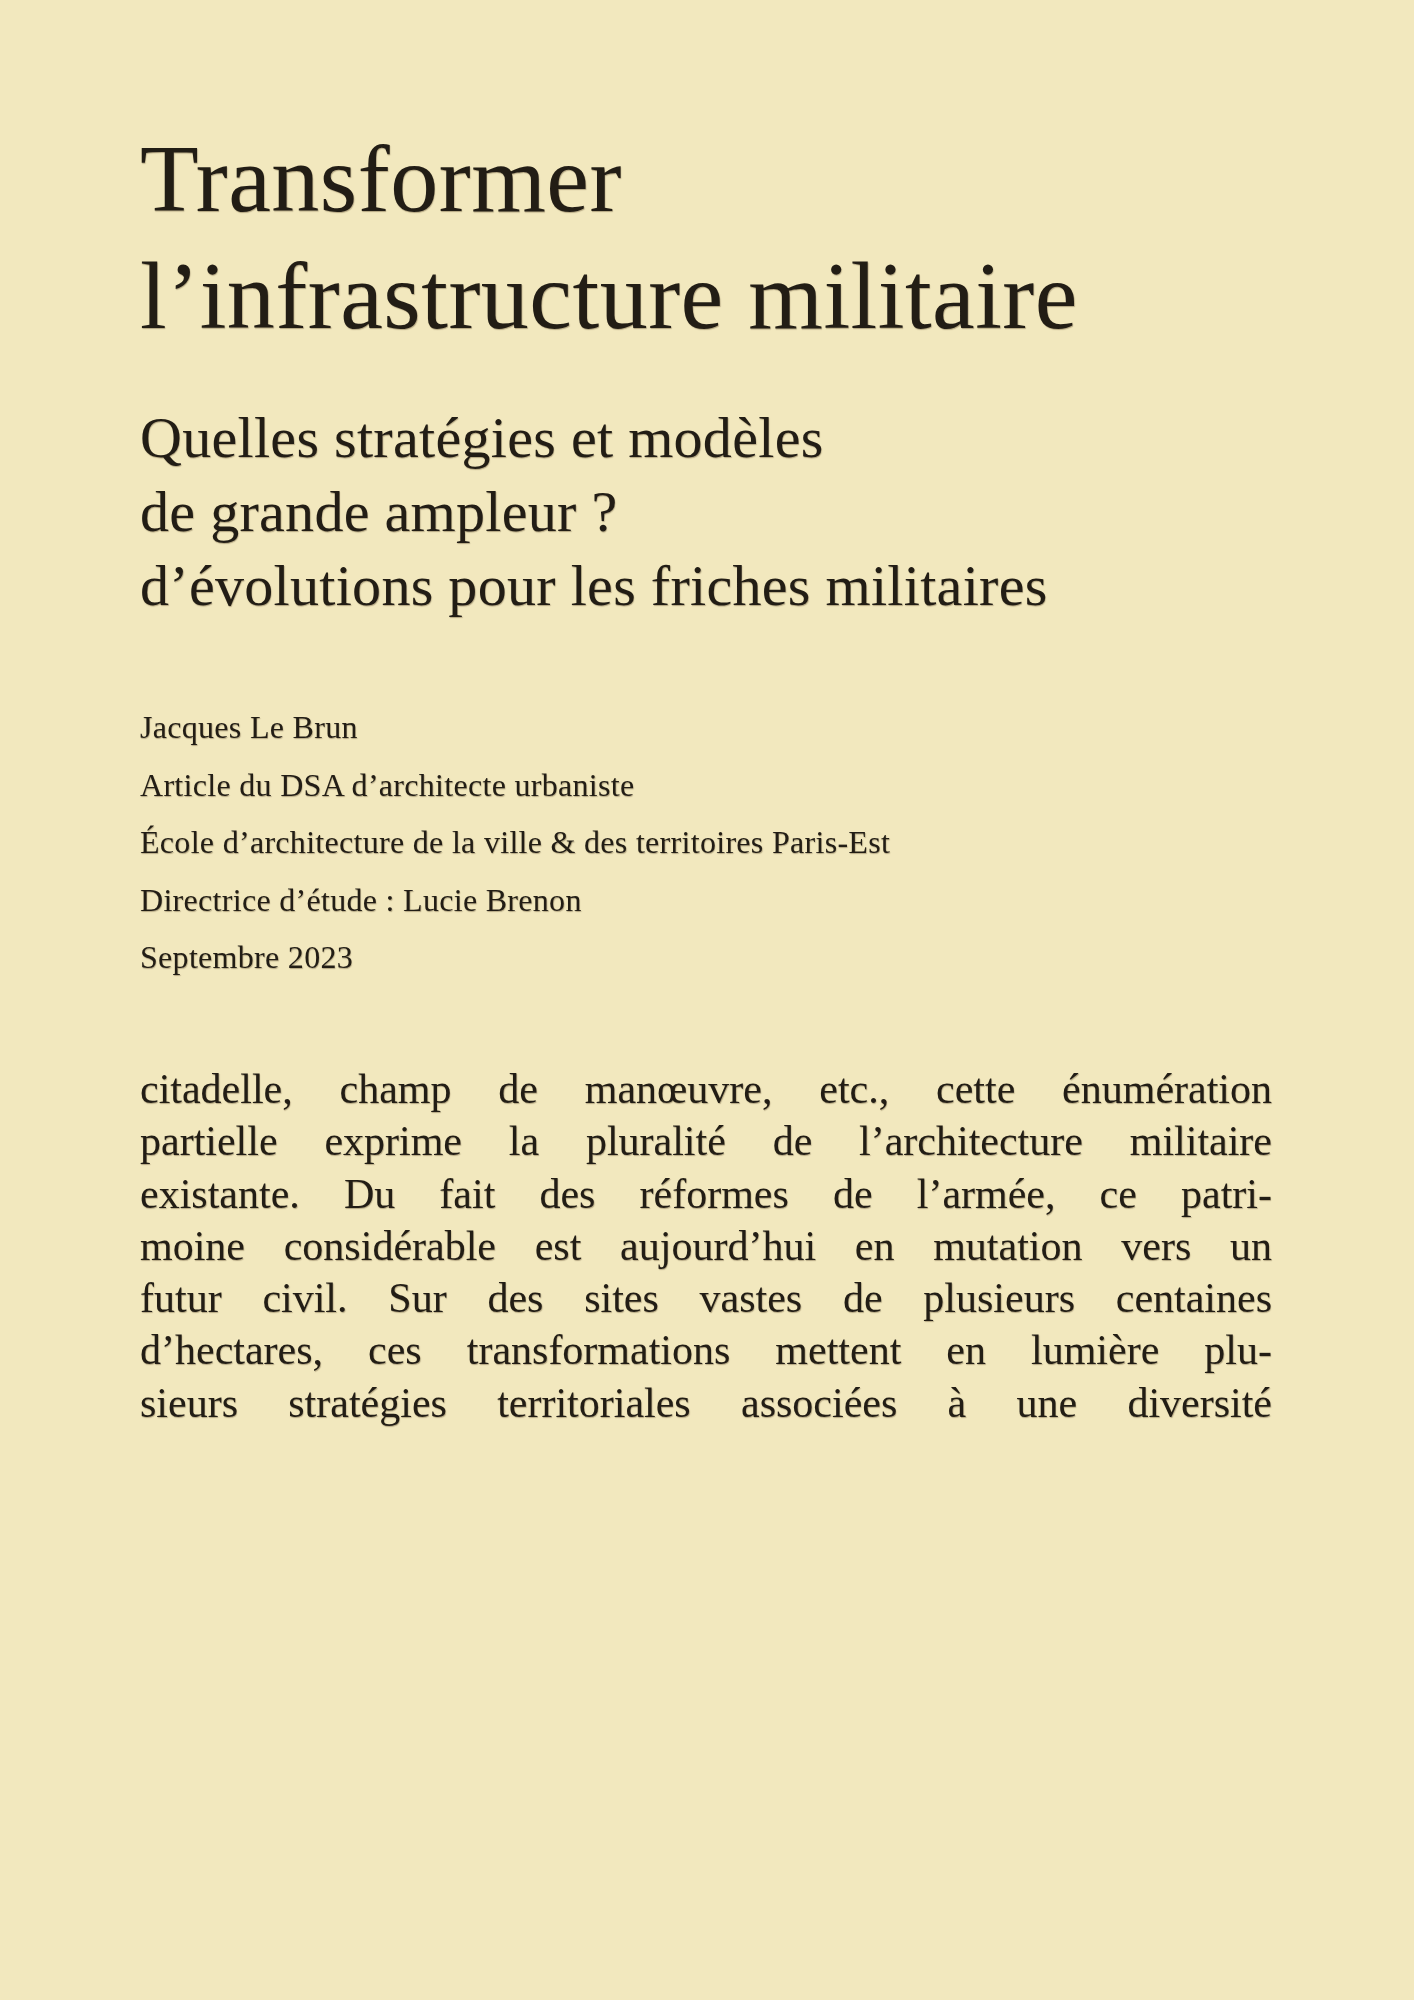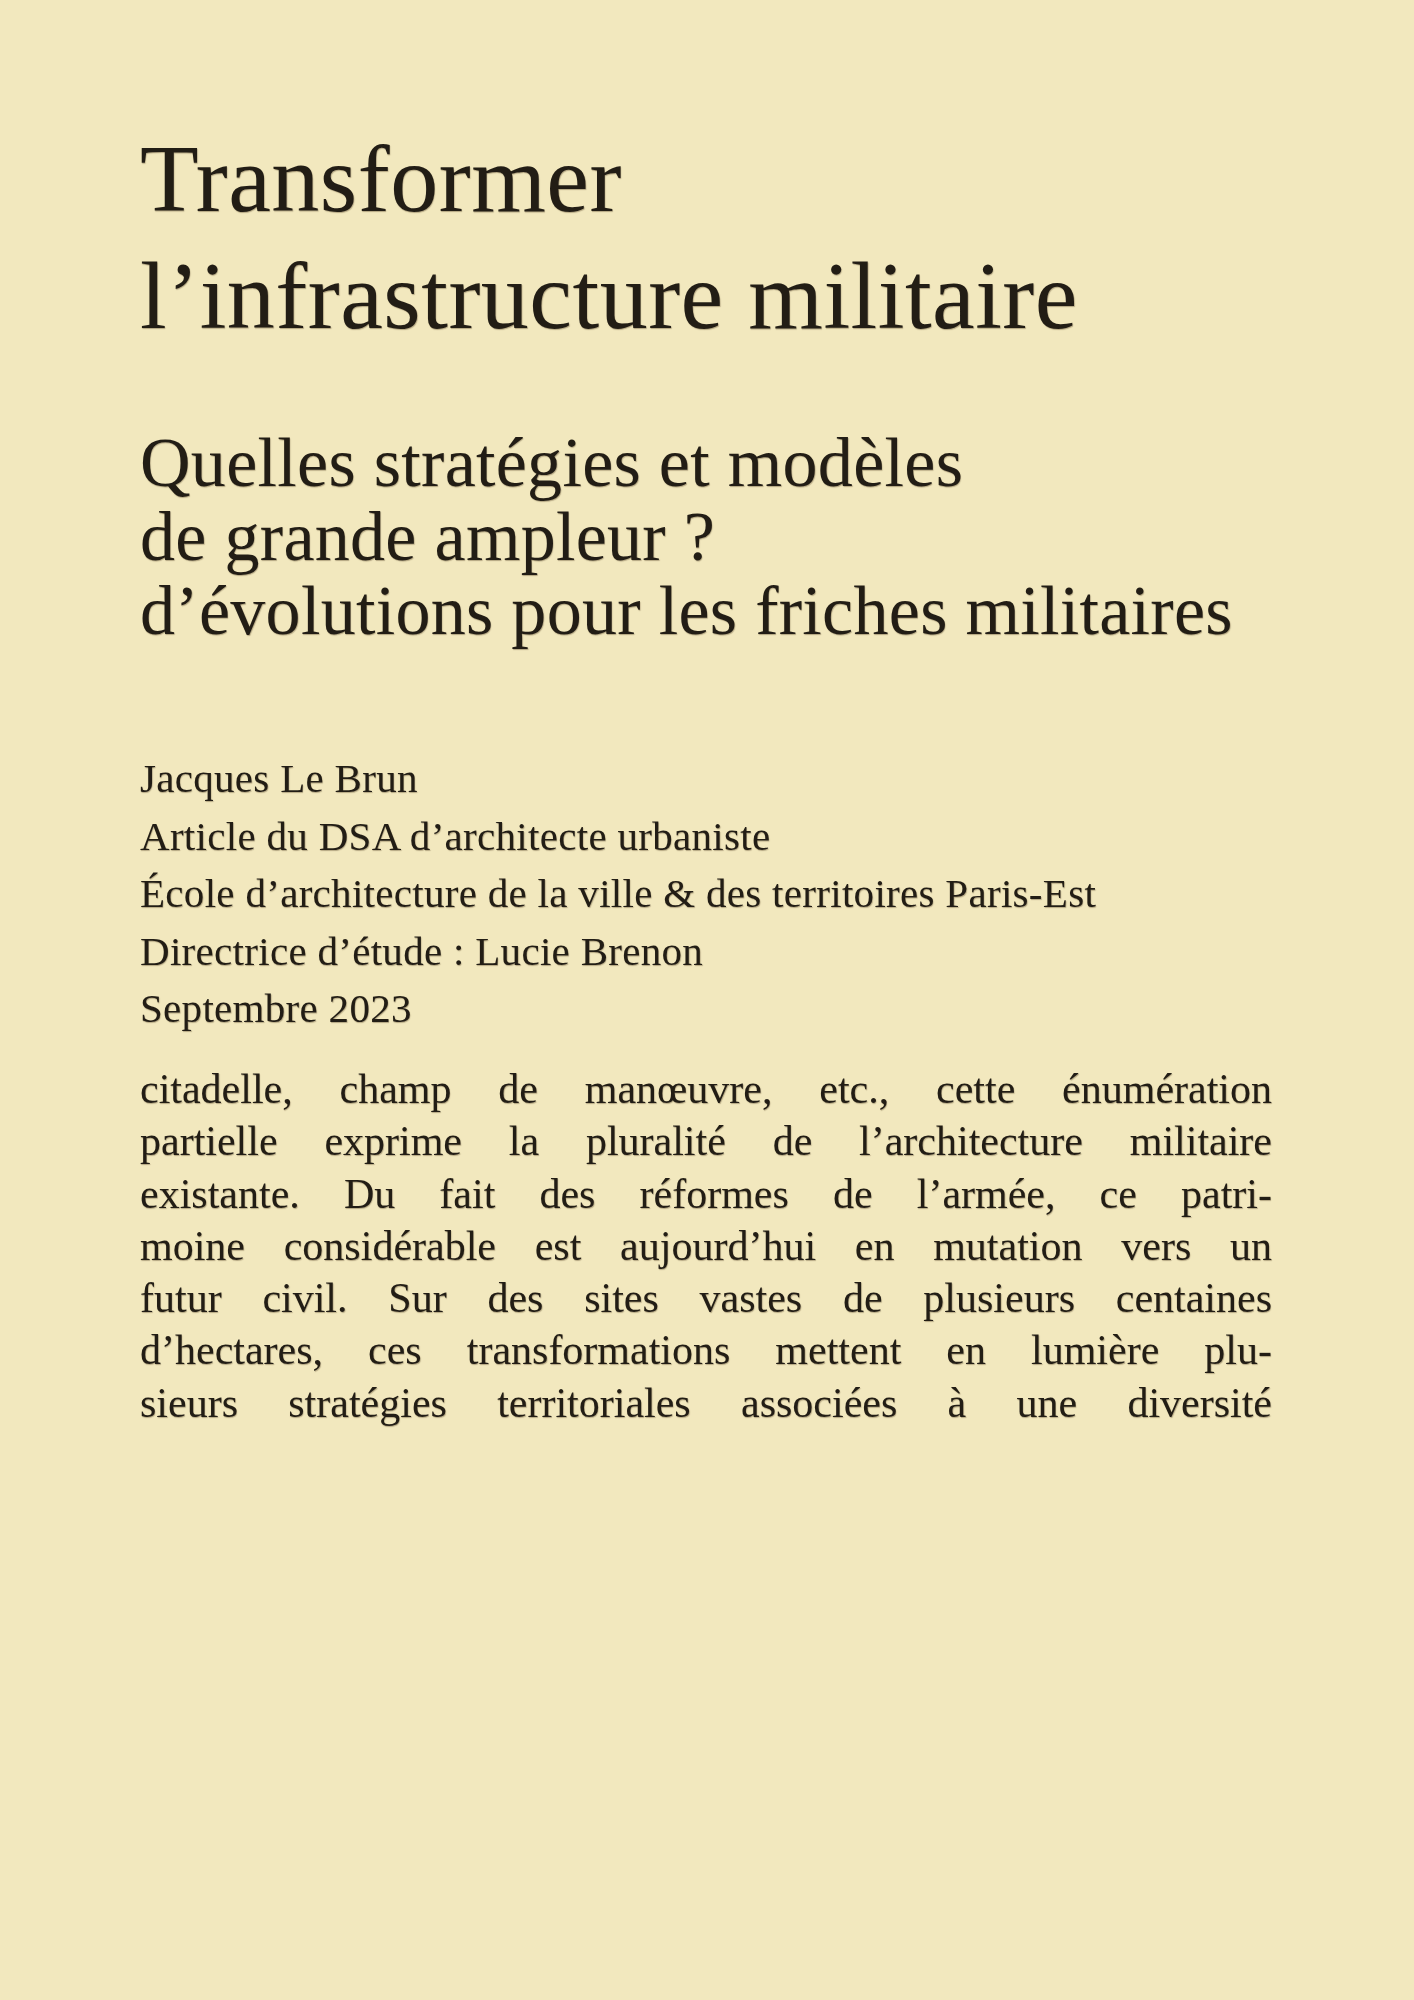--- a/index.html
+++ b/index.html
@@ -23,28 +23,28 @@
     left: 140px;
     width: 1132px;
   }
   .title {
     top: 120px;
     font-size: 96px;
     line-height: 117px;
     letter-spacing: 0.5px;
   }
   .subtitle {
-    top: 426px;
-    font-size: 70px;
+    top: 401px;
+    font-size: 58px;
     line-height: 74px;
     letter-spacing: 0.3px;
   }
   .byline {
-    top: 750px;
-    font-size: 41px;
+    top: 699px;
+    font-size: 32px;
     line-height: 57.5px;
     letter-spacing: 0.3px;
   }
   .bodytext {
     top: 1063px;
     font-size: 42px;
     line-height: 52.3px;
   }
   .bodytext .line {
     text-align: justify;

